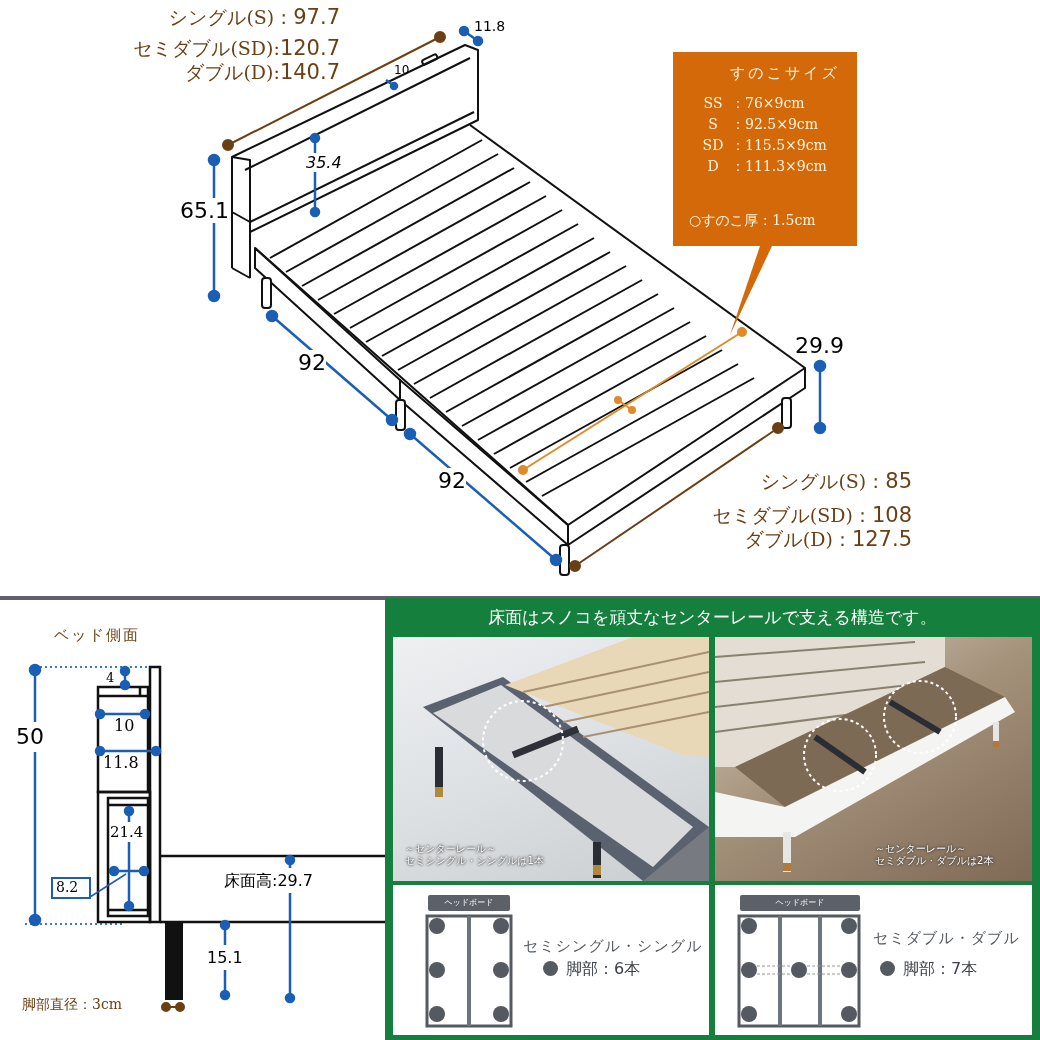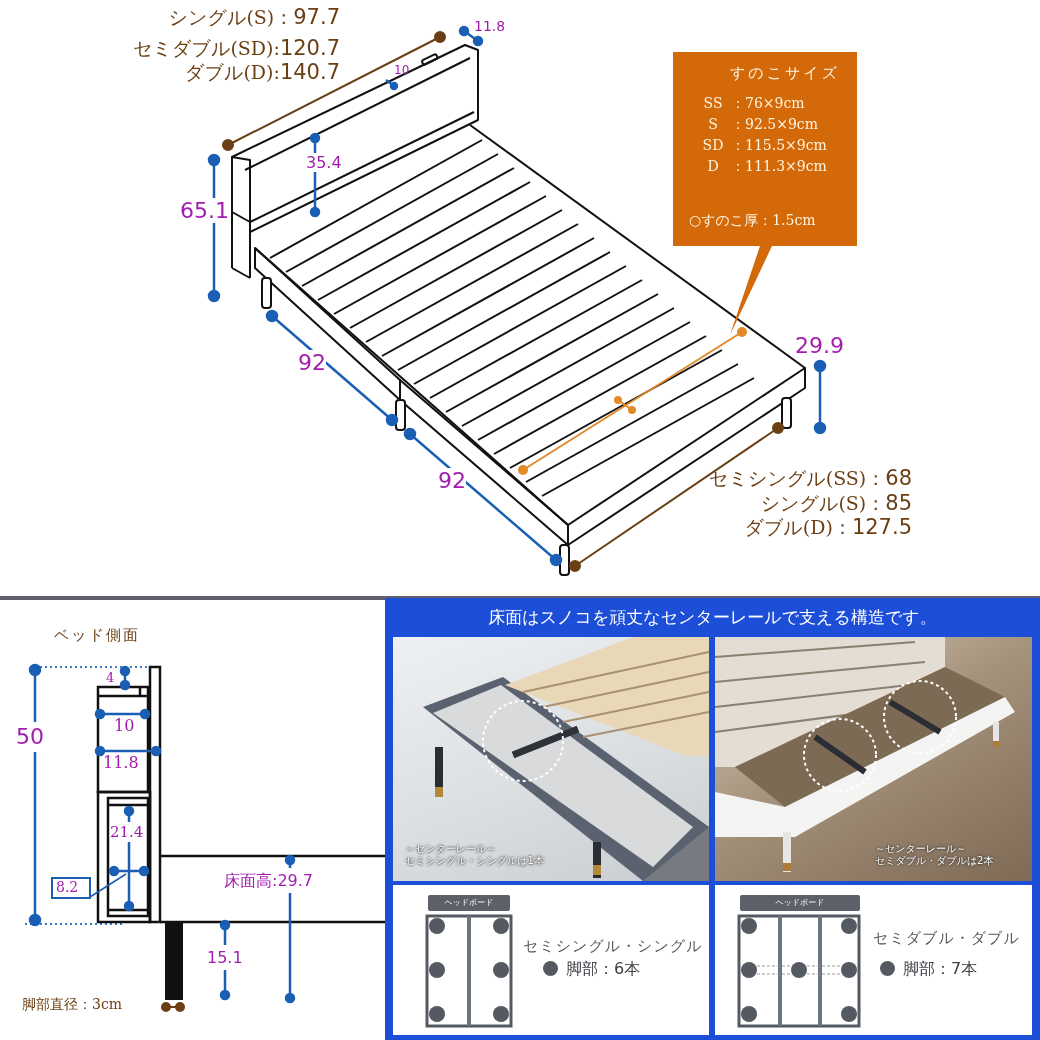--- a/index.html
+++ b/index.html
@@ -15,24 +15,24 @@
 
   
   .slat-box { position: absolute; left: 673px; top: 52px; width: 184px; height: 194px; background: #d4690a; color: #fff4de; font-family: "DejaVu Serif", serif; }
   .slat-box .title { position: absolute; top: 12px; left: 0; width: 100%; text-align: center; font-size: 15px; letter-spacing: 3px; padding-left: 20px; }
   .slat-box .row { position: absolute; left: 22px; font-size: 14px; white-space: nowrap; }
   .slat-box .row .k { display: inline-block; width: 36px; text-align: center; }
   .slat-box .thick { position: absolute; left: 16px; top: 160px; font-size: 14px; white-space: nowrap; }
 
   
   .side-title { position: absolute; left: 54px; top: 626px; font-size: 15px; color: #6b3f14; letter-spacing: 2px; }
-  .side-num { font-family: "DejaVu Sans", sans-serif; color: #a21caf; position: absolute; white-space: nowrap; }
+  .side-num { font-family: "DejaVu Sans", sans-serif; color: #000000; position: absolute; white-space: nowrap; }
 
   
-  .panel-right { position: absolute; left: 385px; top: 598px; width: 655px; height: 442px; background: #1d4ed8; }
+  .panel-right { position: absolute; left: 385px; top: 598px; width: 655px; height: 442px; background: #15803d; }
   .panel-title { position: absolute; left: 0; top: 8px; width: 100%; text-align: center; color: #ffffff; font-family: "DejaVu Sans", sans-serif; font-size: 17px; }
   .photo { position: absolute; top: 39px; height: 244px; overflow: hidden; }
   .photo-l { left: 8px; width: 316px; background: linear-gradient(160deg, #eef0f2 0%, #dcdfe2 55%, #c9cdd0 100%); }
   .photo-r { left: 330px; width: 317px; background: linear-gradient(150deg, #d6cbbb 0%, #a5927b 45%, #7f6a55 100%); }
   .photo-caption { position: absolute; color: #ffffff; font-family: "DejaVu Sans", sans-serif; font-size: 10px; line-height: 12px; text-shadow: 0 0 3px #333, 0 0 2px #333; white-space: nowrap; }
 
   .legend-card { position: absolute; top: 287px; height: 150px; background: #ffffff; }
   .legend-l { left: 8px; width: 316px; }
   .legend-r { left: 330px; width: 317px; }
   .hb-tab { position: absolute; height: 16px; background: #5c6068; color: #fff; font-family: "DejaVu Sans", sans-serif; font-size: 8px; text-align: center; line-height: 16px; border-radius: 2px; }
@@ -132,28 +132,28 @@
   <polygon points="760,246 772,246 730,335" fill="#d4690a"></polygon>
 </svg>
 
 <div class="abs lbl-r brown" style="left:100px; top:3px; width:240px;">
   <div class="dim-line" style="margin-top:3px;"><span>シングル(S)</span><span>：</span><span class="val">97.7</span></div>
   <div class="dim-line" style="margin-top:9px;"><span>セミダブル(SD)</span><span>:</span><span class="val">120.7</span></div>
   <div class="dim-line" style="margin-top:2px;"><span>ダブル(D)</span><span>:</span><span class="val">140.7</span></div>
 </div>
 
 <div class="abs lbl-r brown" style="left:680px; top:467px; width:232px;">
-  <div class="dim-line"><span>セミシングル(SS)</span><span>：</span><span class="val">68</span></div>
   <div class="dim-line" style="margin-top:3px;"><span>シングル(S)</span><span>：</span><span class="val">85</span></div>
+  <div class="dim-line" style="margin-top:12px;"><span>セミダブル(SD)</span><span>：</span><span class="val">108</span></div>
   <div class="dim-line" style="margin-top:2px;"><span>ダブル(D)</span><span>：</span><span class="val">127.5</span></div>
 </div>
 
 <div class="side-num" style="left:474px; top:18px; font-size:14px;">11.8</div>
 <div class="side-num" style="left:394px; top:63px; font-size:12px;">10</div>
-<div class="side-num" style="left:306px; top:153px; font-size:16px; background:#fff;">35.4</div>
+<div class="side-num" style="left:306px; top:153px; font-size:16px; background:#fff;font-style:italic;">35.4</div>
 <div class="side-num" style="left:180px; top:198px; font-size:22px; background:#fff;">65.1</div>
 <div class="side-num" style="left:298px; top:350px; font-size:22px; background:#fff;">92</div>
 <div class="side-num" style="left:438px; top:468px; font-size:22px; background:#fff;">92</div>
 <div class="side-num" style="left:795px; top:333px; font-size:22px;">29.9</div>
 
 <div class="slat-box">
   <div class="title">すのこサイズ</div>
   <div class="row" style="top:43px;"><span class="k">SS</span><span>：76×9cm</span></div>
   <div class="row" style="top:64px;"><span class="k">S</span><span>：92.5×9cm</span></div>
   <div class="row" style="top:85px;"><span class="k">SD</span><span>：115.5×9cm</span></div>

